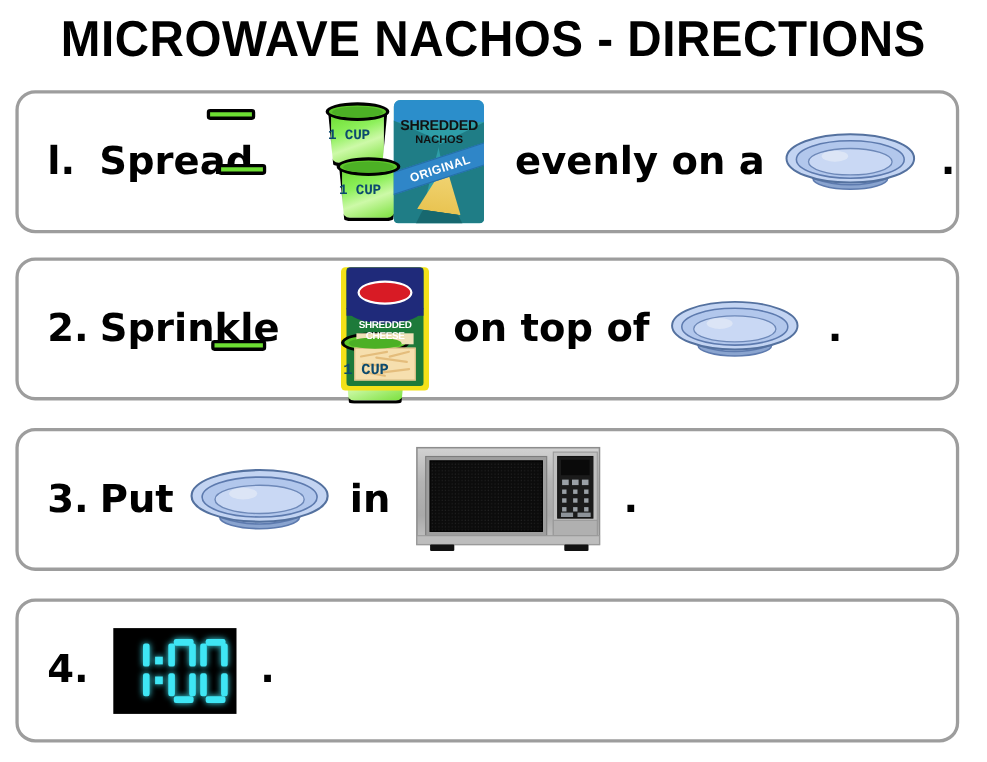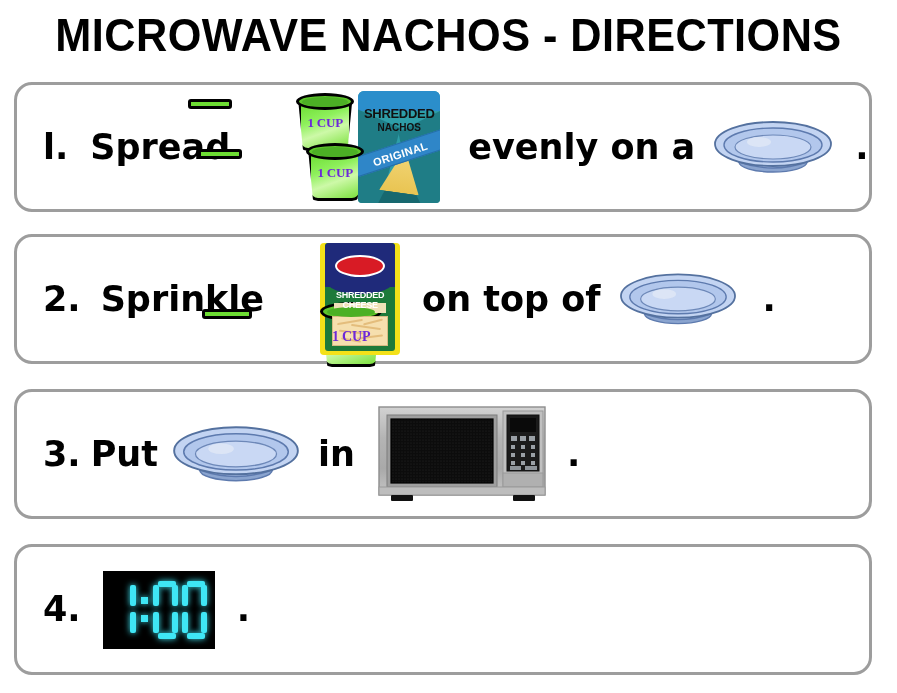--- a/index.html
+++ b/index.html
@@ -86,23 +86,22 @@
   .cup .handle {
     position:absolute; top:8px; right:58px;
     width:44px; height:10px;
     background:#6ddd33;
     border:3px solid #000;
     border-radius:3px;
     z-index:1;
   }
   .cup .label {
     position:absolute; left:8px; top:24px; width:54px;
-    text-align:center;
-    font-family:Liberation Serif, serif;
-    font-weight:bold; font-size:13px; color:#6d28d9;
+    font-family:Liberation Mono, monospace;
+    font-weight:bold; font-size:13px; color:#0c4a6e;
     z-index:5;
     letter-spacing:-0.2px;
   }
 
   
   .cups-stack { position:relative; width:118px; height:112px; display:inline-block; }
   .cups-stack .cup-a { position:absolute; left:46px; top:0; }
   .cups-stack .cup-b { position:absolute; left:56px; top:50px; }
 
   
@@ -302,21 +301,21 @@
       </svg>
     </span>
 
     <span class="txt period" style="margin-left:22px;">.</span>
   </div>
 </div>
 
 <div class="step-box" id="box2">
   <div class="row">
     <span class="txt" style="margin-left:26px;">2.</span>
-    <span class="txt" style="margin-left:20px;">Sprinkle</span>
+    <span class="txt" style="margin-left:10px;">Sprinkle</span>
 
     <span class="cup-wrap" style="margin-left:50px;">
       <span class="cup" style="width:66px;height:72px;">
         <span class="handle" style="top:10px;right:62px;width:50px;"></span>
         <span class="body" style="left:8px;top:12px;width:58px;height:56px;"></span>
         <span class="rim" style="left:6px;top:3px;width:62px;height:19px;"></span>
         <span class="rim-in" style="left:13px;top:8px;width:48px;height:10px;"></span>
         <span class="label" style="left:8px;top:30px;width:58px;font-size:14px;">1 CUP</span>
       </span>
     </span>

